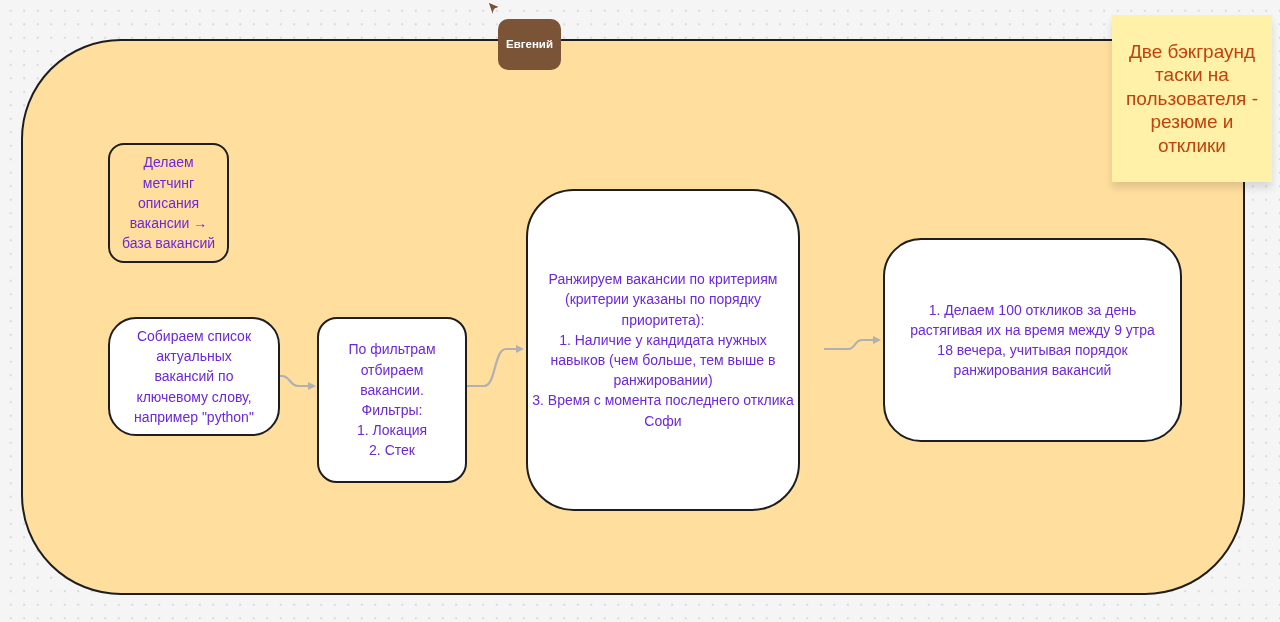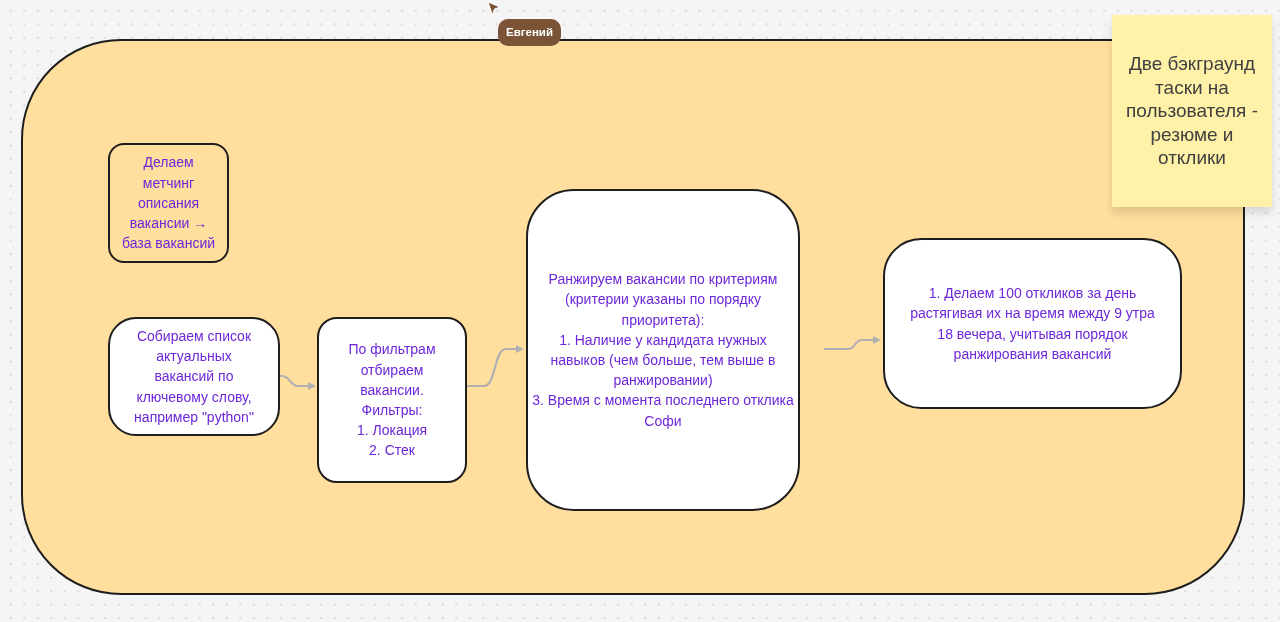--- a/index.html
+++ b/index.html
@@ -58,62 +58,62 @@
     }
     #node-filter {
       left: 317px; top: 317px; width: 150px; height: 166px;
       border-radius: 20px;
     }
     #node-rank {
       left: 526px; top: 189px; width: 274px; height: 322px;
       border-radius: 48px;
     }
     #node-respond {
-      left: 883px; top: 238px; width: 299px; height: 171px;
+      left: 883px; top: 238px; width: 299px; height: 204px;
       border-radius: 38px;
     }
     .list-block {
       display: flex;
       flex-direction: column;
       align-items: center;
     }
     .list-line {
       display: block;
     }
     .sticky {
       position: absolute;
       left: 1112px;
       top: 15px;
       width: 160px;
-      height: 192px;
+      height: 167px;
       background: #fff2a8;
       box-shadow: 0 6px 8px rgba(0,0,0,0.12);
       display: flex;
       align-items: center;
       justify-content: center;
       text-align: center;
       font-size: 19px;
       line-height: 23.5px;
-      color: #404040;
+      color: #c2410c;
       padding: 0 8px;
       box-sizing: border-box;
     }
     .cursor {
       position: absolute;
       left: 487px;
       top: 1px;
       width: 14px;
       height: 16px;
     }
     .cursor-label {
       position: absolute;
       left: 498px;
       top: 19px;
       height: 19px;
-      padding: 4px 8px;
+      padding: 16px 8px;
       background: #7b5438;
       color: #ffffff;
       font-size: 11.5px;
       font-weight: bold;
       line-height: 19px;
       border-radius: 10px;
       white-space: nowrap;
     }
     svg.connectors {
       position: absolute;

